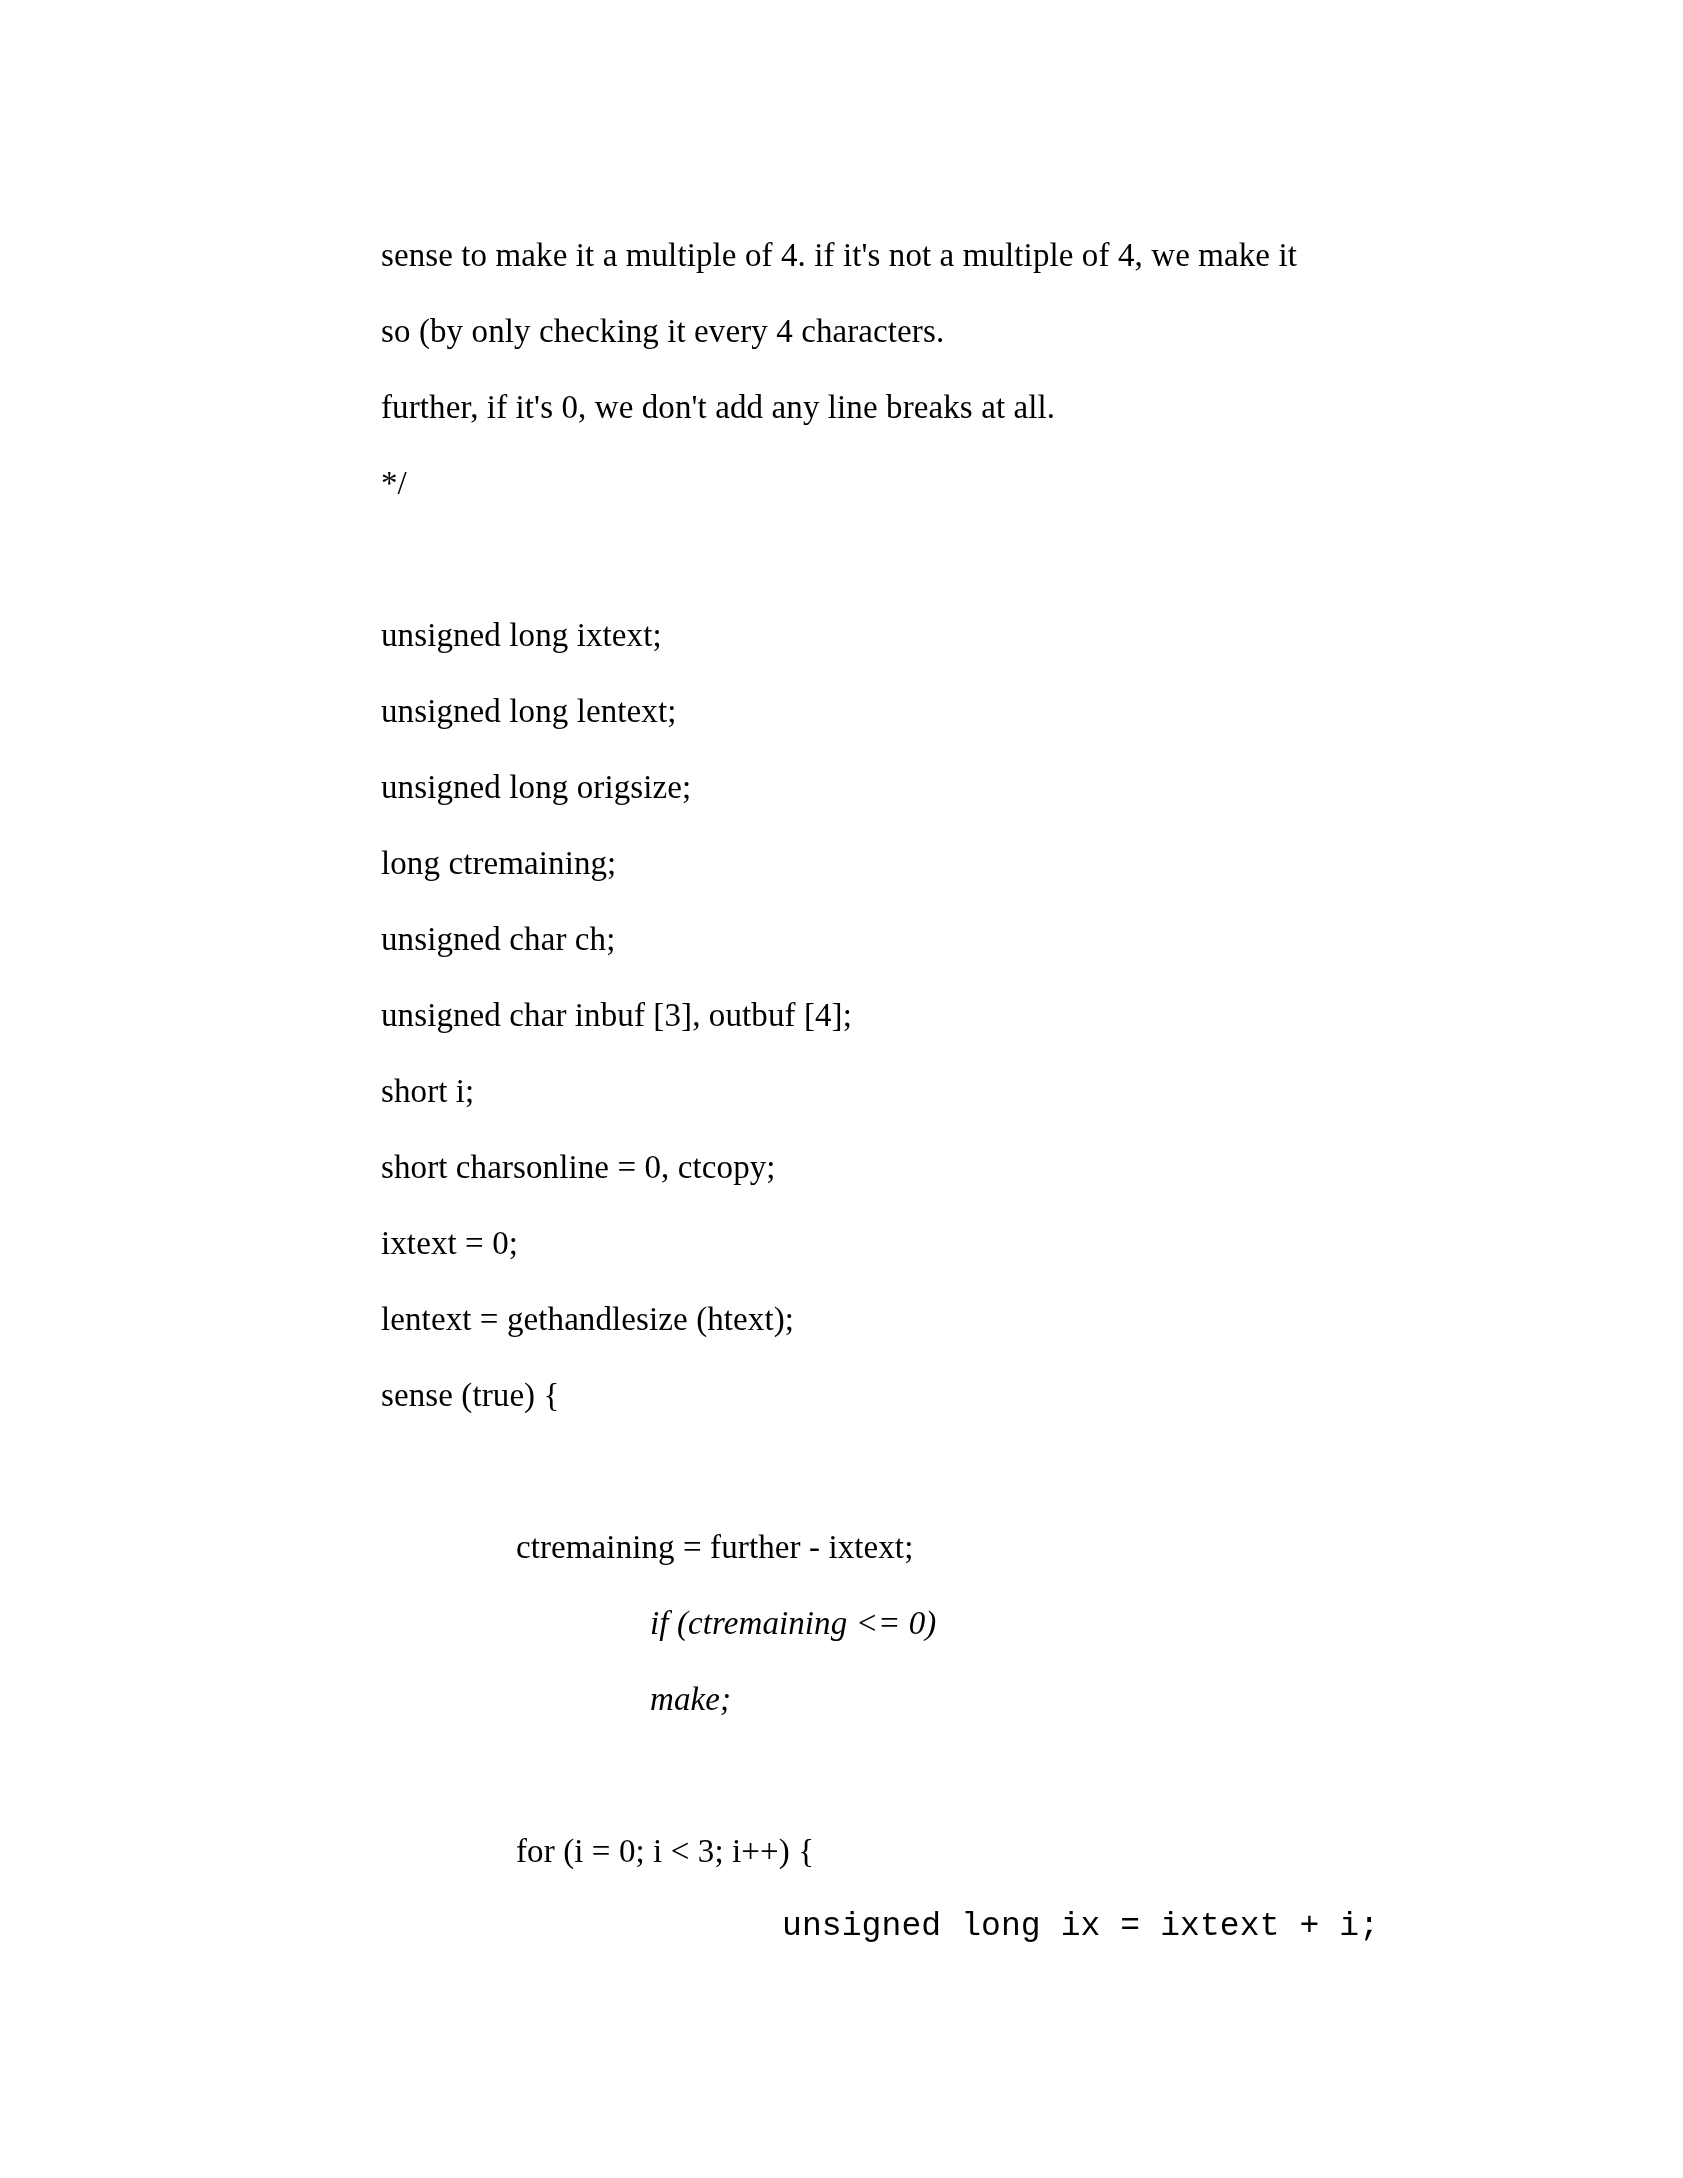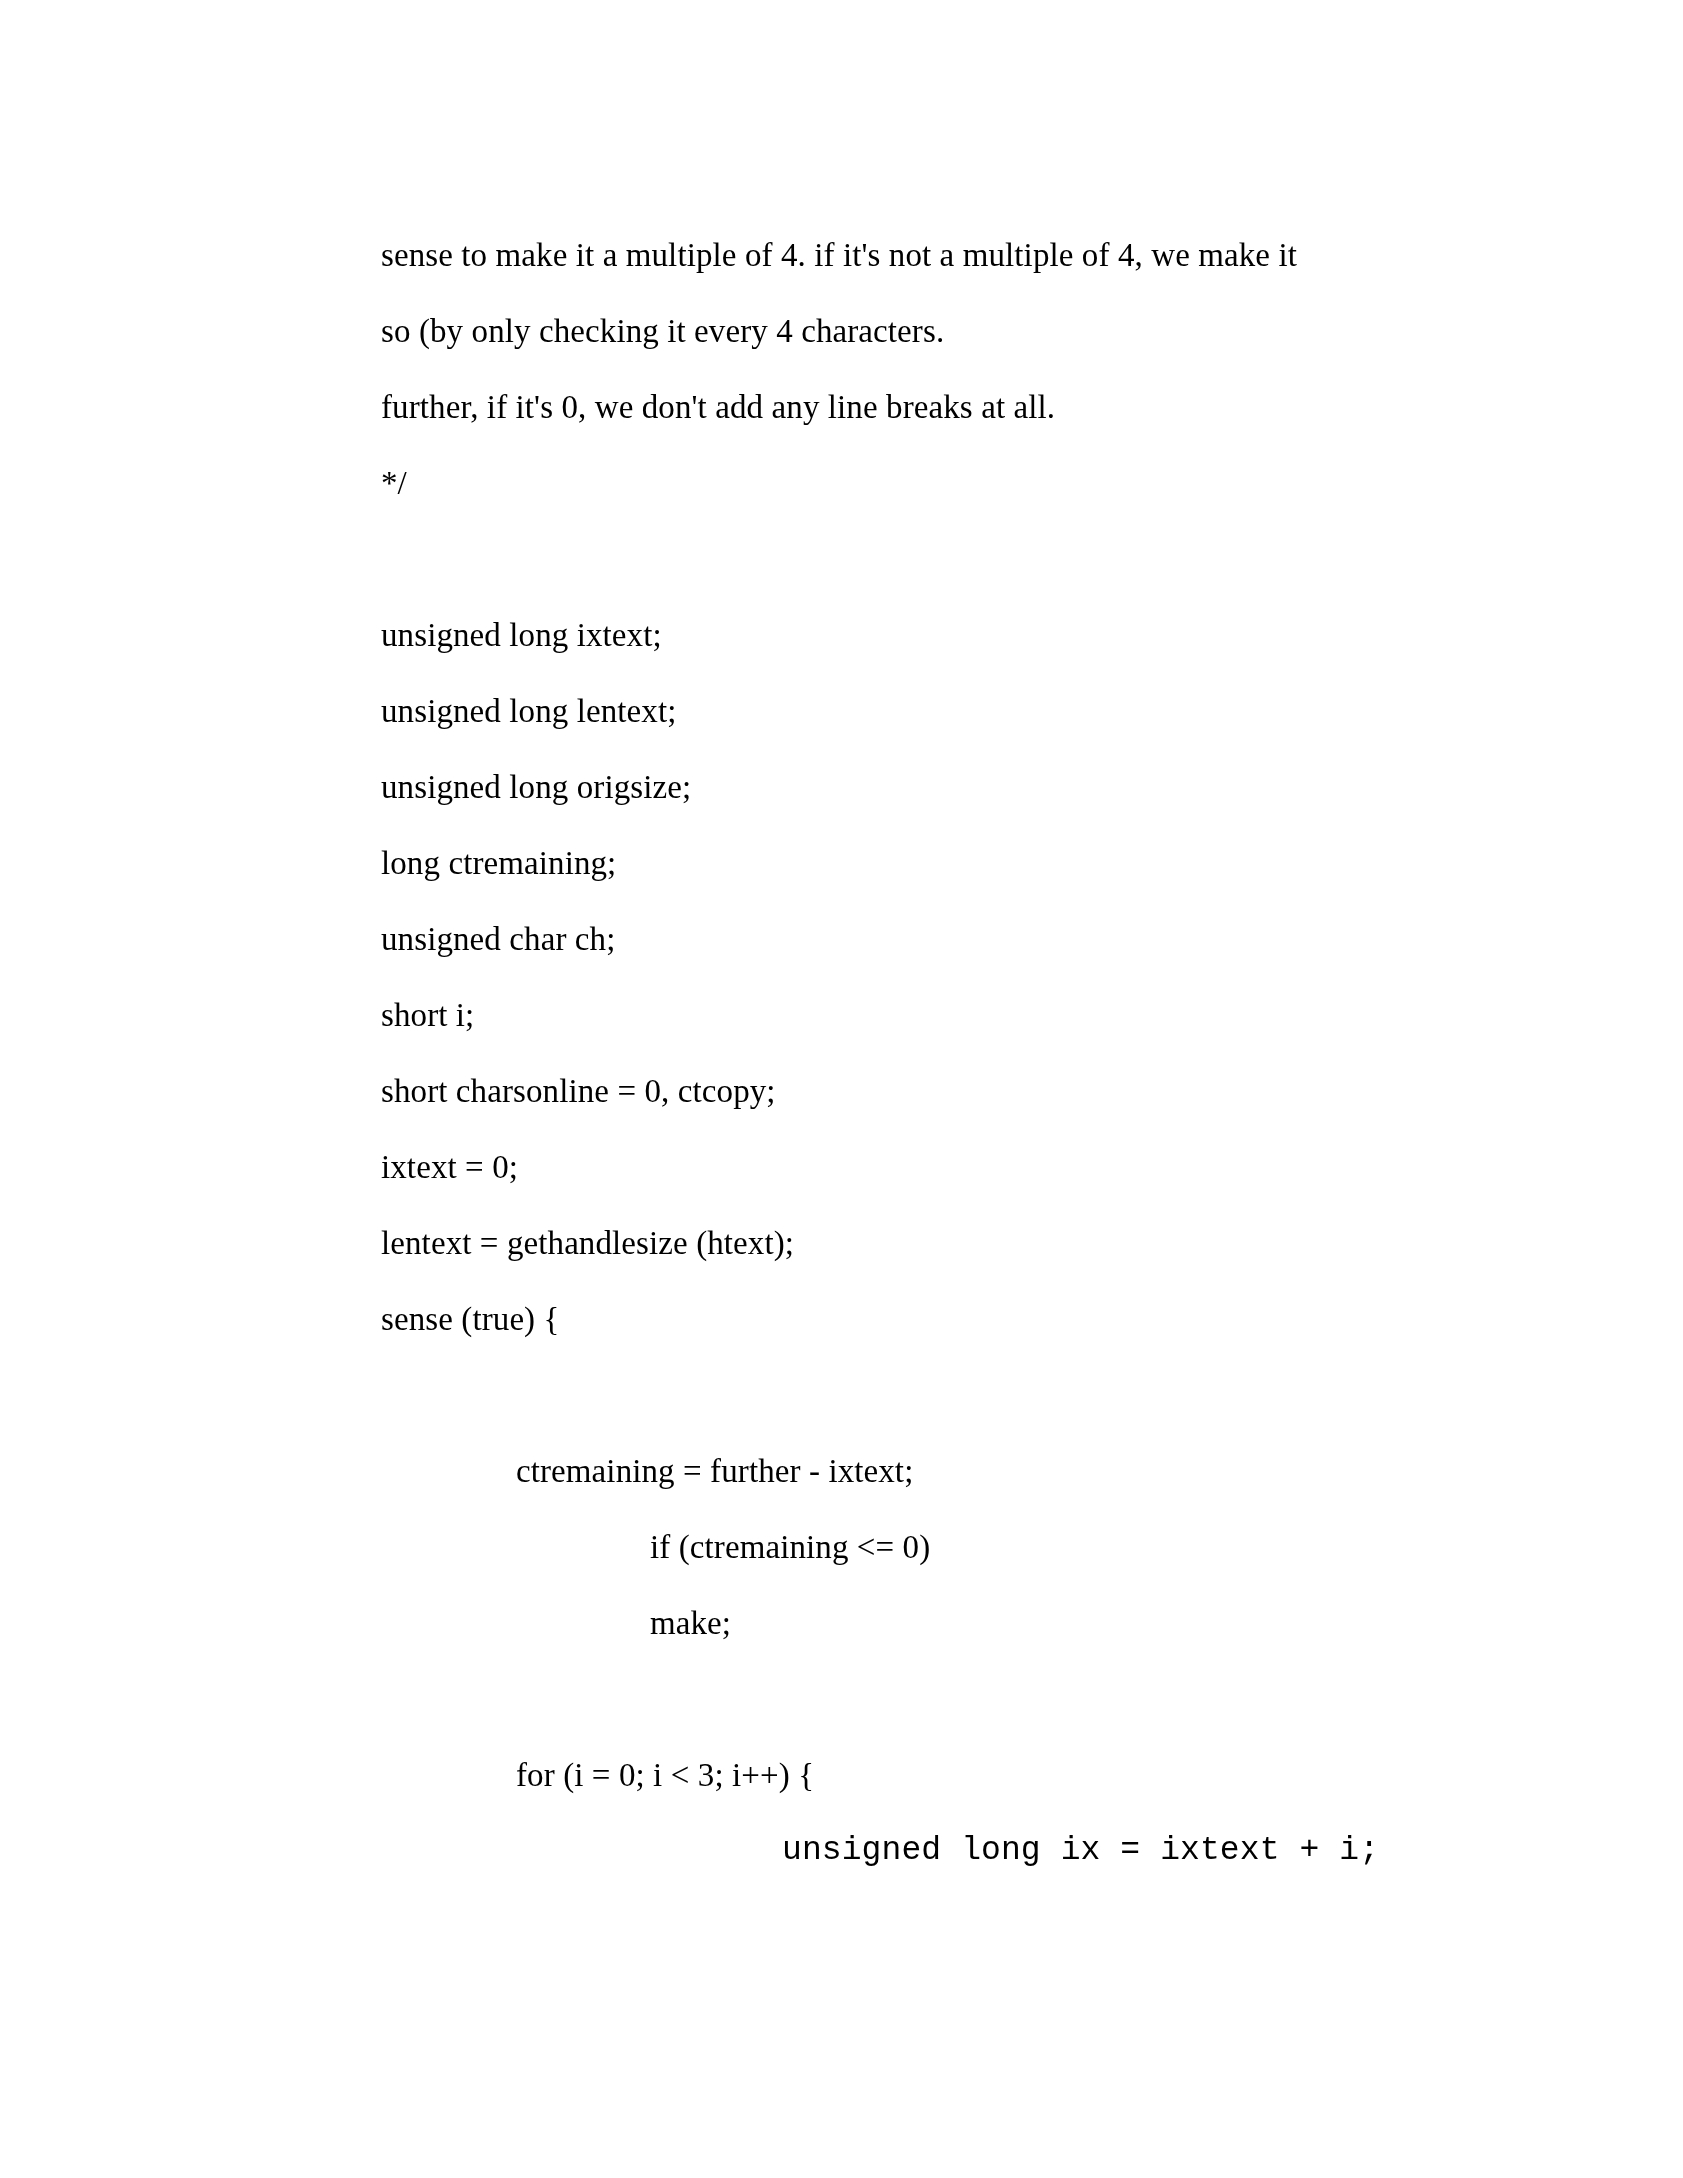--- a/index.html
+++ b/index.html
@@ -20,37 +20,38 @@
     padding-right: 25px;
   }
   .line {
     font-size: 33px;
     line-height: 76px;
     height: 76px;
     white-space: pre;
     letter-spacing: 0.1px;
   }
   .indent-1 { padding-left: 135px; }
-  .indent-2 { padding-left: 269px; }
+  .indent-2 { padding-left: 269px; font-style: italic; }
   .indent-3 { padding-left: 401px; font-family: Liberation Mono, monospace; }
 </style>
 </head>
 <body>
 
 <div class="page">
   <div class="line indent-0">sense to make it a multiple of 4. if it's not a multiple of 4, we make it</div>
   <div class="line indent-0">so (by only checking it every 4 characters.</div>
   <div class="line indent-0">further, if it's 0, we don't add any line breaks at all.</div>
   <div class="line indent-0">*/</div>
   <div class="line indent-0"></div>
   <div class="line indent-0">unsigned long ixtext;</div>
   <div class="line indent-0">unsigned long lentext;</div>
   <div class="line indent-0">unsigned long origsize;</div>
   <div class="line indent-0">long ctremaining;</div>
   <div class="line indent-0">unsigned char ch;</div>
+  <div class="line indent-0">unsigned char inbuf [3], outbuf [4];</div>
   <div class="line indent-0">short i;</div>
   <div class="line indent-0">short charsonline = 0, ctcopy;</div>
   <div class="line indent-0">ixtext = 0;</div>
   <div class="line indent-0">lentext = gethandlesize (htext);</div>
   <div class="line indent-0">sense (true) {</div>
   <div class="line indent-0"></div>
   <div class="line indent-1">ctremaining = further - ixtext;</div>
   <div class="line indent-2">if (ctremaining &lt;= 0)</div>
   <div class="line indent-2">make;</div>
   <div class="line indent-0"></div>

